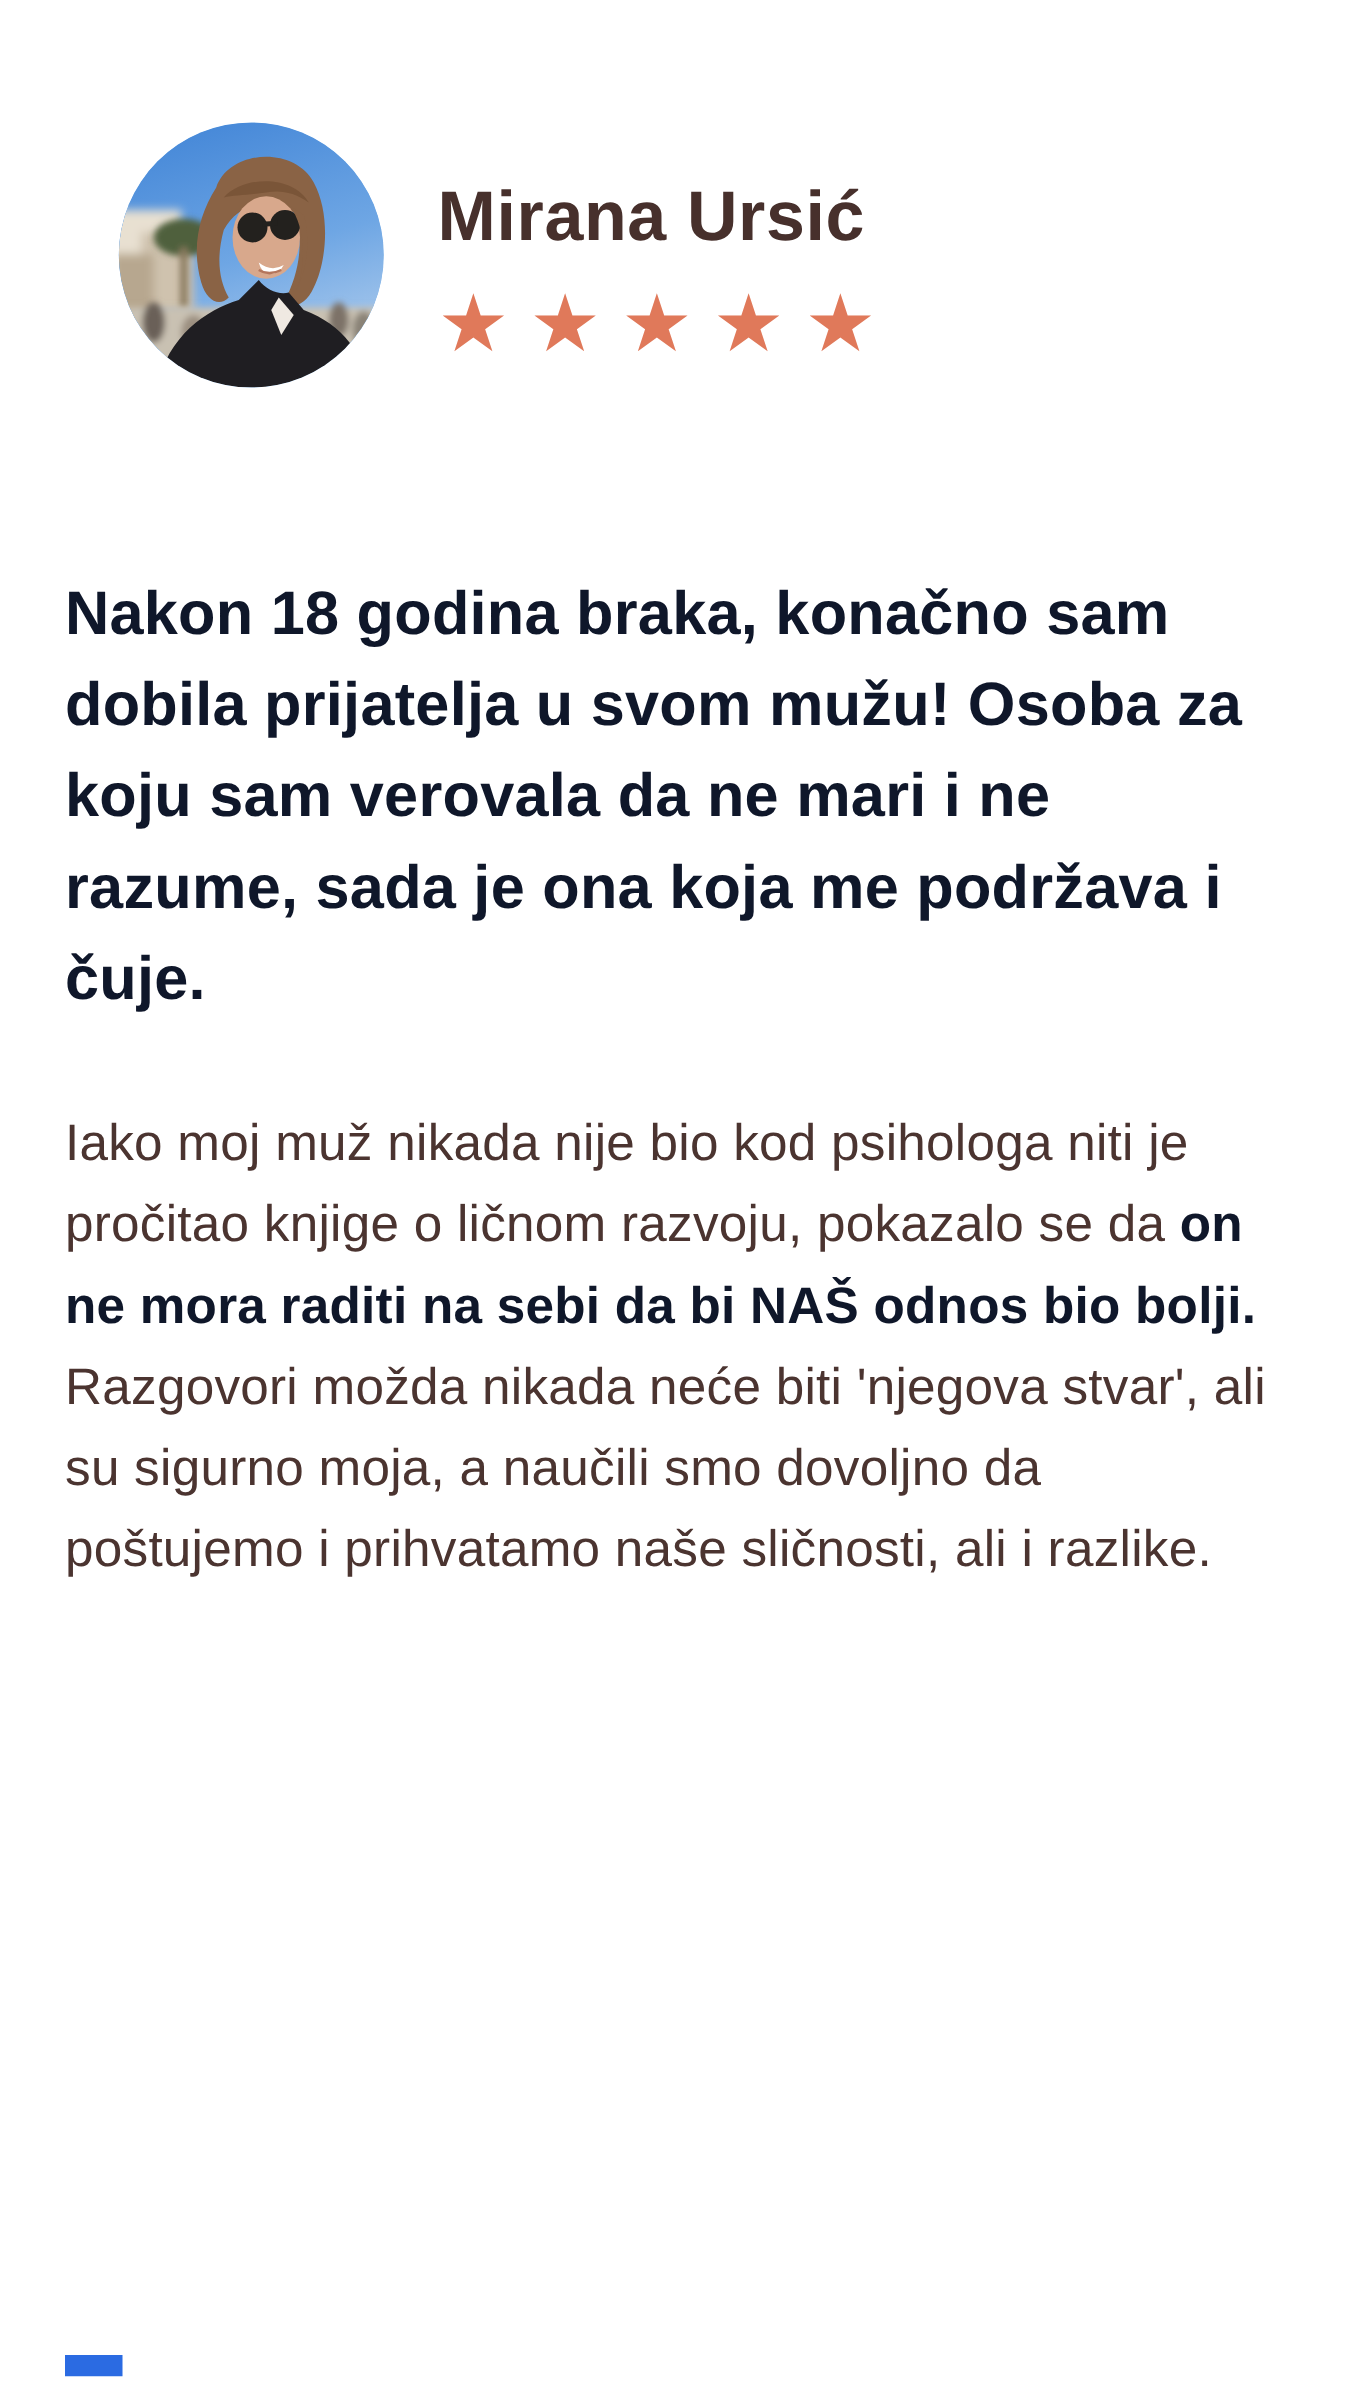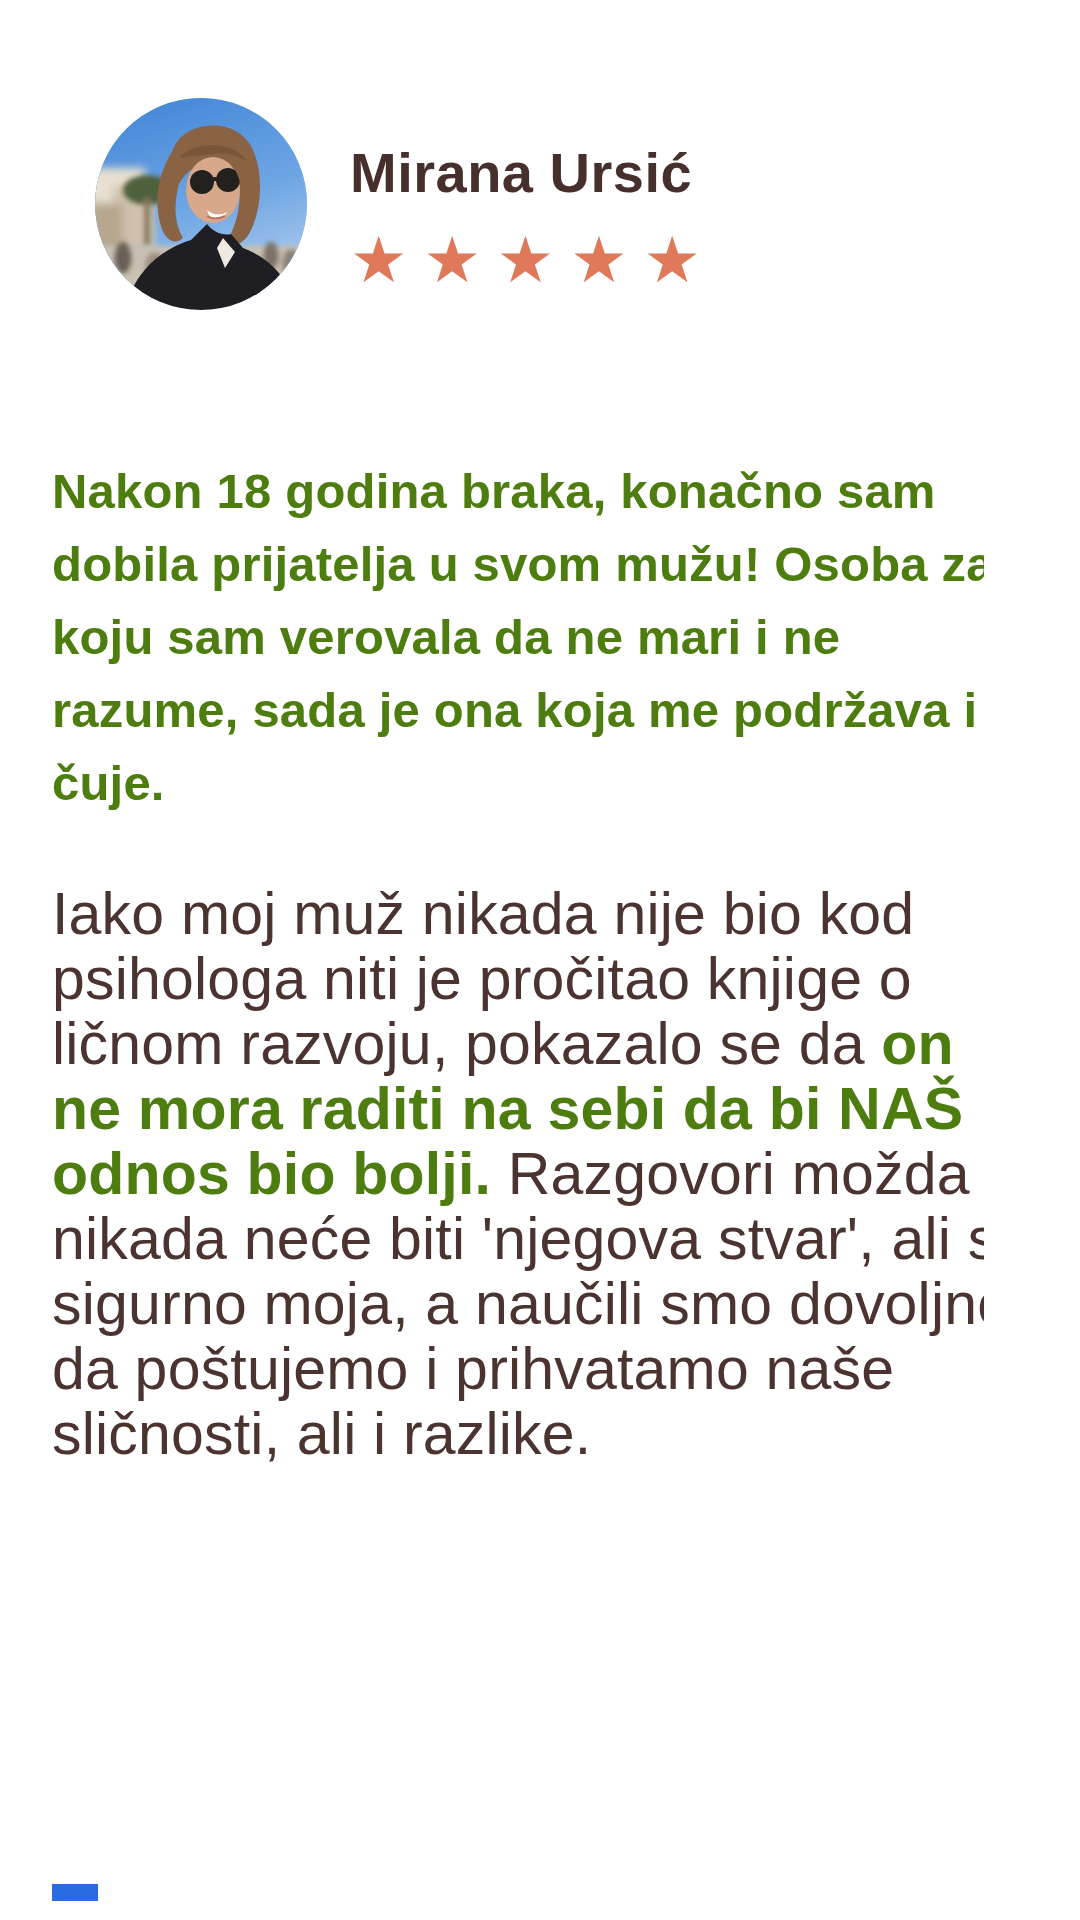--- a/index.html
+++ b/index.html
@@ -2,20 +2,21 @@
 <html><head>
 <meta charset="utf-8">
 <style>
   html,body{margin:0;padding:0;background:#ffffff;}
   .card{
     position:relative;
     width:984px;height:1920px;
     background:#ffffff;
     overflow:hidden;
     font-family:"Liberation Sans",sans-serif;
+    padding-left:44px;
   }
   .avatar{
     position:absolute;left:95px;top:98px;
     width:212px;height:212px;border-radius:50%;
     overflow:hidden;background:#7fb2e8;
   }
   .avatar svg{display:block;width:100%;height:100%;}
   .id-block{position:absolute;left:350px;top:142px;}
   .name{
     font-size:56px;font-weight:700;color:#47302C;
@@ -27,28 +28,28 @@
     font-size:64px;line-height:1;
     color:#E0795A;
     letter-spacing:16px;
     white-space:nowrap;
   }
   .review-body{
     position:absolute;left:52px;top:455px;width:980px;
     color:#4B3430;
   }
   .para{
-    font-size:59px;line-height:65px;font-weight:400;
+    font-size:41px;line-height:65px;font-weight:400;
     margin:0 0 85px 0;letter-spacing:0.2px;
   }
   .para.lead{
     font-size:49px;line-height:73px;font-weight:700;
     margin-bottom:62px;color:#47302C;
   }
-  .para .b{font-weight:700;color:#4d7c0f;}
+  .para .b{font-weight:700;color:#0f172a;}
   .cursor-mark{
     position:absolute;left:52px;top:1884px;
     width:46px;height:17px;background:#2B6BE2;
   }
 </style>
 </head>
 <body>
 
 <div class="card">
 

